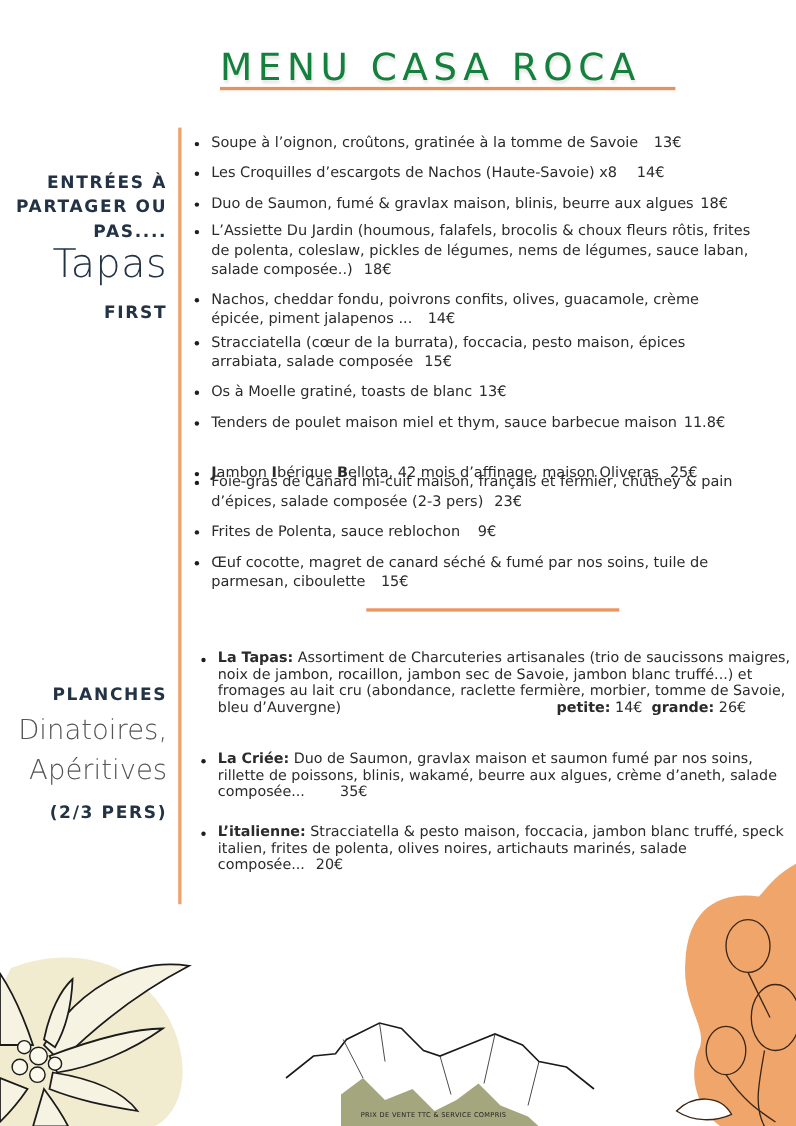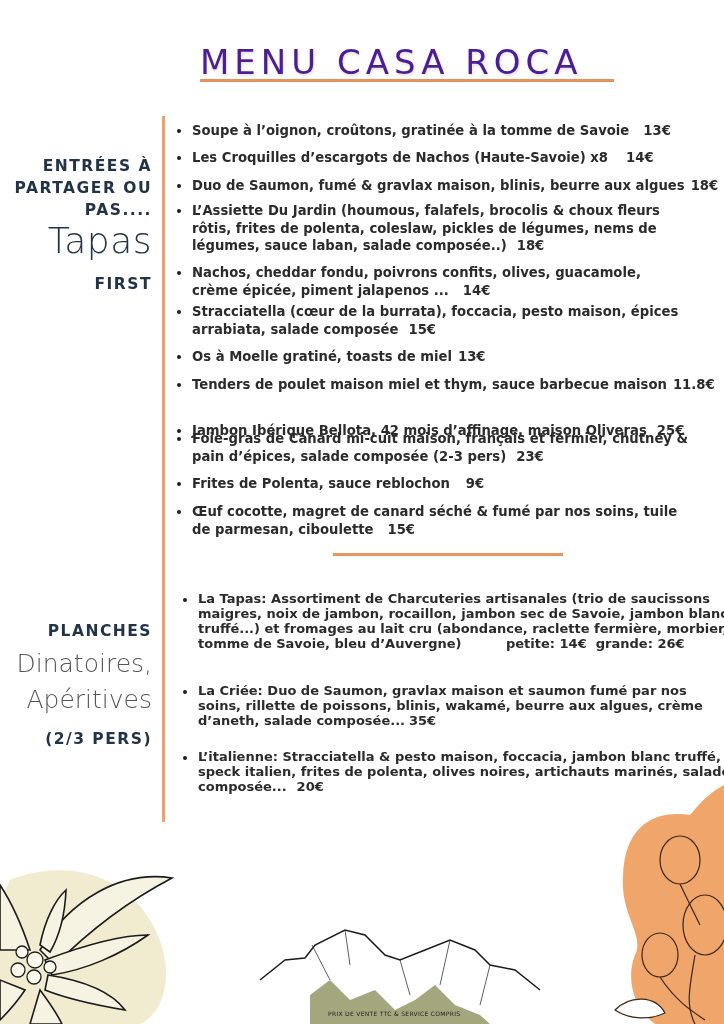--- a/index.html
+++ b/index.html
@@ -5,21 +5,21 @@
   html, body { margin: 0; padding: 0; }
   body {
     width: 724px; height: 1024px; position: relative; overflow: hidden;
     background: #ffffff;
     font-family: "DejaVu Sans", sans-serif;
     color: #2b2b2b;
   }
   .title {
     position: absolute; left: 200px; top: 42px; width: 420px;
     font-family: "DejaVu Sans", sans-serif;
-    font-size: 34px; letter-spacing: 5px; color: #4c1d95;
+    font-size: 34px; letter-spacing: 5px; color: #15803d;
     font-weight: normal; white-space: nowrap;
     text-shadow: 1px 2px 3px rgba(0,0,0,0.12);
   }
   .title-underline {
     position: absolute; left: 200px; top: 79px; width: 414px; height: 3px;
     background: #e8915a;
   }
   .vline {
     position: absolute; left: 162px; top: 116px; width: 3px; height: 706px;
     background: #f0a06a;
@@ -40,21 +40,21 @@
   .side .script2 {
     font-size: 25px; color: #555; line-height: 36px; font-weight: 200;
   }
   .side-entrees { top: 155px; width: 155px; }
   .side-first { top: 273px; width: 155px; }
   .side-planches { top: 620px; width: 155px; }
   .list {
     position: absolute; list-style: none; margin: 0; padding: 0;
     font-size: 13.2px; line-height: 17.5px; color: #2b2b2b;
   }
-  .list li { position: relative; padding-left: 18px; font-weight: bold; }
+  .list li { position: relative; padding-left: 18px; }
   .list li::before {
     content: ""; position: absolute; left: 3px; top: 7px;
     width: 4px; height: 4px; border-radius: 50%; background: #1e1e1e;
   }
   .entrees { left: 174px; top: 122px; width: 540px; }
   .planches { left: 180px; top: 591px; width: 544px; font-size: 13px; line-height: 15px; }
   .entrees li { position: absolute; left: 0; width: 530px; }
   .planches li { position: absolute; left: 0; width: 540px; }
   .price { margin-left: 10px; }
   .sizes { position: absolute; left: 326px; top: 45px; white-space: nowrap; }
@@ -83,21 +83,21 @@
   <div class="cap">FIRST</div>
 </div>
 
 <ul class="list entrees">
   <li style="top:0px"><span>Soupe à l’oignon, croûtons, gratinée à la tomme de Savoie</span><span class="price" style="margin-left:14px">13€</span></li>
   <li style="top:27px"><span>Les Croquilles d’escargots de Nachos (Haute-Savoie) x8</span><span class="price" style="margin-left:18px">14€</span></li>
   <li style="top:55px"><span>Duo de Saumon, fumé &amp; gravlax maison, blinis, beurre aux algues</span><span class="price" style="margin-left:6px">18€</span></li>
   <li style="top:80px; width:505px"><span>L’Assiette Du Jardin (houmous, falafels, brocolis &amp; choux fleurs rôtis, frites de polenta, coleslaw, pickles de légumes, nems de légumes, sauce laban, salade composée..)</span><span class="price">18€</span></li>
   <li style="top:142px; width:470px"><span>Nachos, cheddar fondu, poivrons confits, olives, guacamole, crème épicée, piment jalapenos ...</span><span class="price" style="margin-left:14px">14€</span></li>
   <li style="top:181px; width:495px"><span>Stracciatella (cœur de la burrata), foccacia, pesto maison, épices arrabiata, salade composée</span><span class="price">15€</span></li>
-  <li style="top:226px"><span>Os à Moelle gratiné, toasts de miel</span><span class="price" style="margin-left:6px">13€</span></li>
+  <li style="top:226px"><span>Os à Moelle gratiné, toasts de blanc</span><span class="price" style="margin-left:6px">13€</span></li>
   <li style="top:254px"><span>Tenders de poulet maison miel et thym, sauce barbecue maison</span><span class="price" style="margin-left:6px">11.8€</span></li>
   <li style="top:300px"><b>J</b><span>ambon </span><b>I</b><span>bérique </span><b>B</b><span>ellota, 42 mois d’affinage, maison Oliveras</span><span class="price">25€</span></li>
   <li style="top:308px; width:510px"><span>Foie-gras de Canard mi-cuit maison, français et fermier, chutney &amp; pain d’épices, salade composée (2-3 pers)</span><span class="price">23€</span></li>
   <li style="top:353px"><span>Frites de Polenta, sauce reblochon</span><span class="price" style="margin-left:16px">9€</span></li>
   <li style="top:381px; width:495px"><span>Œuf cocotte, magret de canard séché &amp; fumé par nos soins, tuile de parmesan, ciboulette</span><span class="price" style="margin-left:14px">15€</span></li>
 </ul>
 
 <div class="side side-planches">
   <div class="cap">PLANCHES</div>
   <div class="script2" style="margin-top:4px">Dinatoires,</div>
@@ -111,21 +111,21 @@
     <span>Assortiment de Charcuteries artisanales (trio de saucissons maigres, noix de jambon, rocaillon, jambon sec de Savoie, jambon blanc truffé...) et fromages au lait cru (abondance, raclette fermière, morbier, tomme de Savoie, bleu d’Auvergne)</span>
     <span class="sizes">
       <b>petite:</b>
       <span>14€</span>
       &nbsp;<b>grande:</b>
       <span>26€</span>
     </span>
   </li>
   <li style="top:92px; width:515px">
     <b>La Criée:</b>
-    <span>Duo de Saumon, gravlax maison et saumon fumé par nos soins, rillette de poissons, blinis, wakamé, beurre aux algues, crème d’aneth, salade composée...</span><span class="price" style="margin-left:4px">35€</span>
+    <span>Duo de Saumon, gravlax maison et saumon fumé par nos soins, rillette de poissons, blinis, wakamé, beurre aux algues, crème d’aneth, salade composée...</span><span class="price" style="margin-left:32px">35€</span>
   </li>
   <li style="top:158px">
     <b>L’italienne:</b>
     <span>Stracciatella &amp; pesto maison, foccacia, jambon blanc truffé, speck italien, frites de polenta, olives noires, artichauts marinés, salade composée...</span><span class="price">20€</span>
   </li>
 </ul>
 
 <svg class="deco" style="left:0; top:840px" width="200" height="184" viewBox="0 0 200 184">
   <path d="M10 40 C60 20 120 30 150 80 C175 120 170 170 140 184 L0 184 L0 60 Z" fill="#f1ebcf"></path>
   <g fill="#f7f3e3" stroke="#1b1b1b" stroke-width="1.6">

